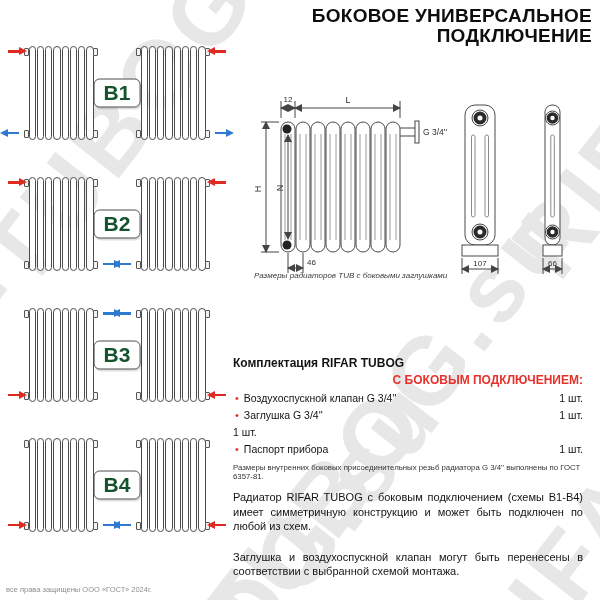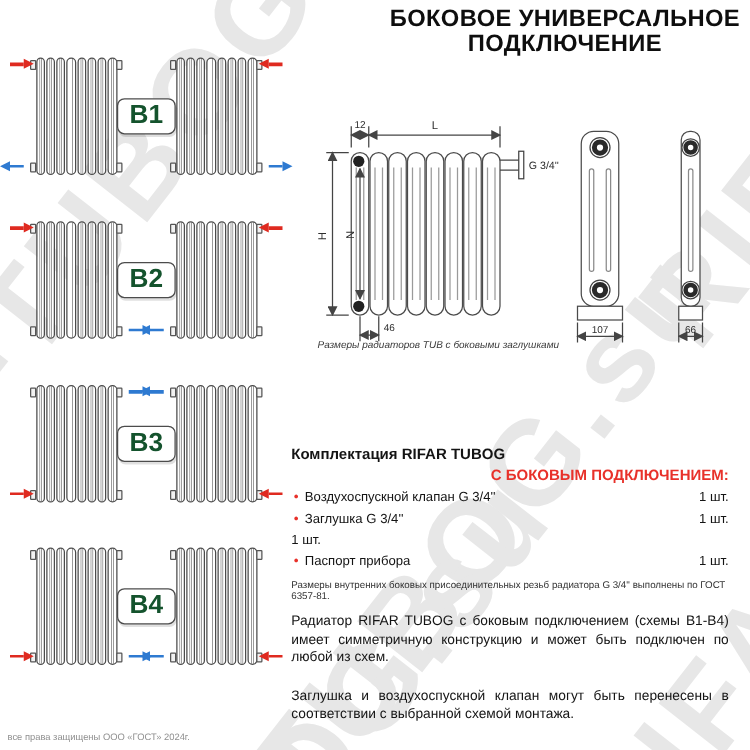--- a/index.html
+++ b/index.html
@@ -8,21 +8,21 @@
   #page { position:absolute; inset:0; width:600px; height:600px; background:#fff; overflow:hidden; }
 
   
   .wm { position:absolute; font-weight:800; font-size:96px; letter-spacing:6px;
         color:#e7e7e7; white-space:nowrap; transform-origin:0 0; transform:rotate(-52deg);
         z-index:0; user-select:none; }
 
   .layer { position:absolute; inset:0; z-index:1; }
 
   
-  .title { position:absolute; top:6px; right:8px; text-align:center;
+  .title { position:absolute; top:6px; right:8px; text-align:right;
            font-size:19px; line-height:20px; font-weight:800; color:#0e0e0e; letter-spacing:.3px; }
 
   
   .scheme-row { position:absolute; left:28px; width:178px; height:94px; }
   .radiator { position:absolute; top:0; width:66px; height:94px; display:flex; }
   .radiator.left { left:0; } .radiator.right { right:0; }
   .tube { flex:1 1 0; margin:0 .5px; border:1px solid #4b4b4b; border-radius:4px; background:
           linear-gradient(90deg,#fff 0 32%, #9a9a9a 32% 40%, #fff 40% 60%, #9a9a9a 60% 68%, #fff 68% 100%); }
   .boss { position:absolute; width:5px; height:8px; background:#f2f2f2; border:1px solid #555; border-radius:1px; }
   .boss.tl { left:-4px; top:2px; } .boss.tr { right:-4px; top:2px; }

